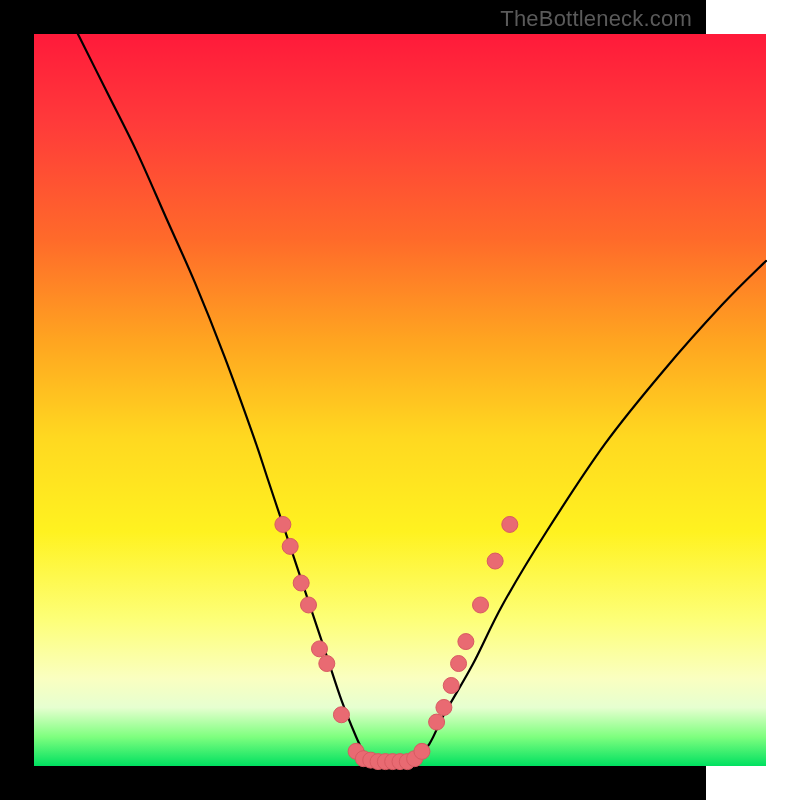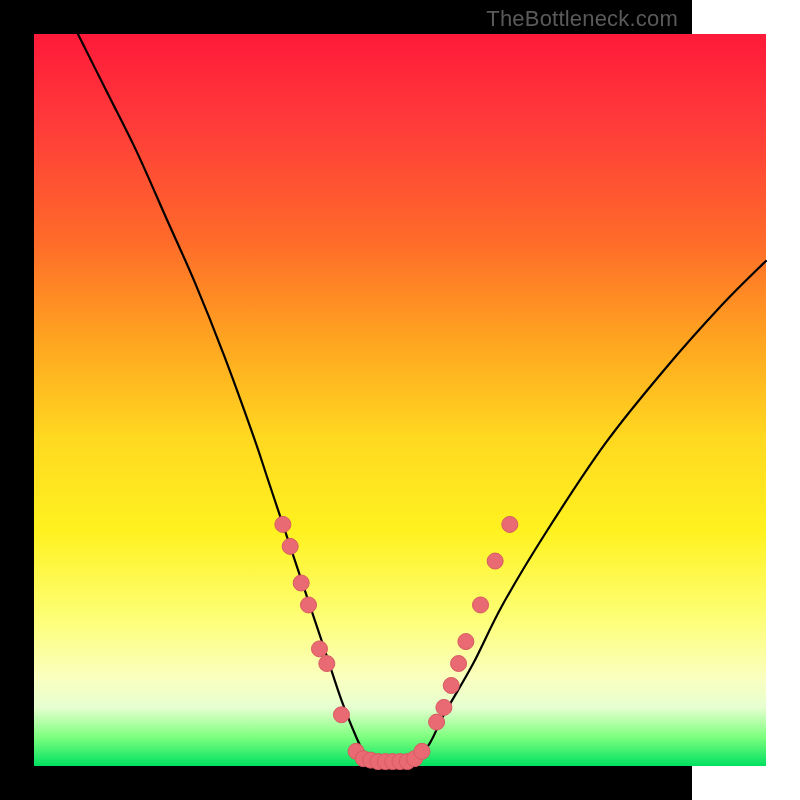--- a/index.html
+++ b/index.html
@@ -8,20 +8,21 @@
     width: 800px;
     height: 800px;
     overflow: hidden;
     font-family: Arial, Helvetica, sans-serif;
   }
   .frame {
     position: relative;
     width: 692px;
     height: 800px;
     background: #000;
+    padding-left: 14px;
   }
   .plot-area {
     position: absolute;
     left: 34px;
     top: 34px;
     width: 732px;
     height: 732px;
     background: linear-gradient(to bottom,
       #ff1a3a 0%,
       #ff3a3a 12%,

